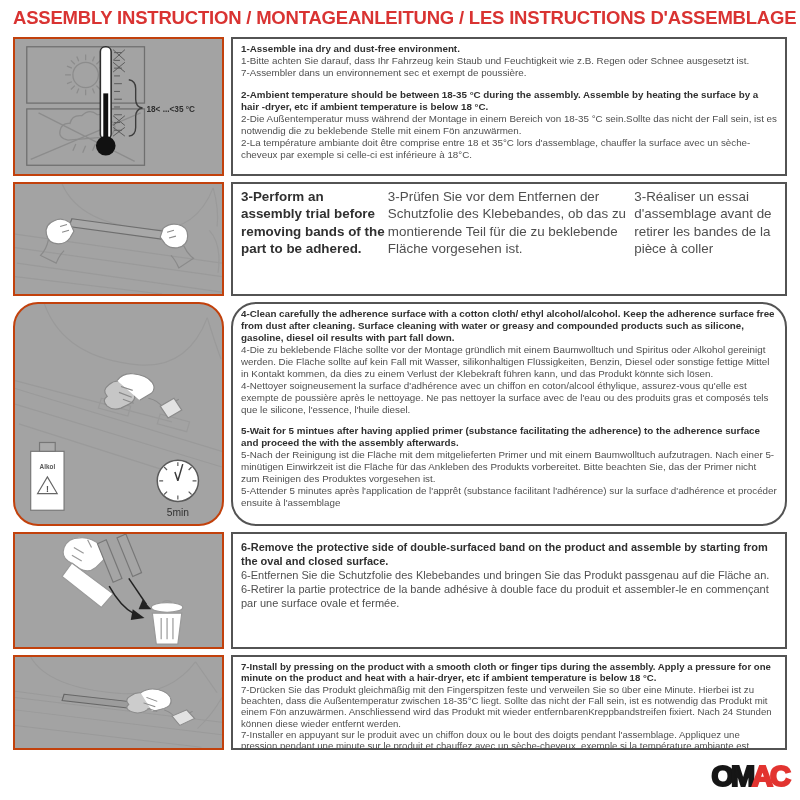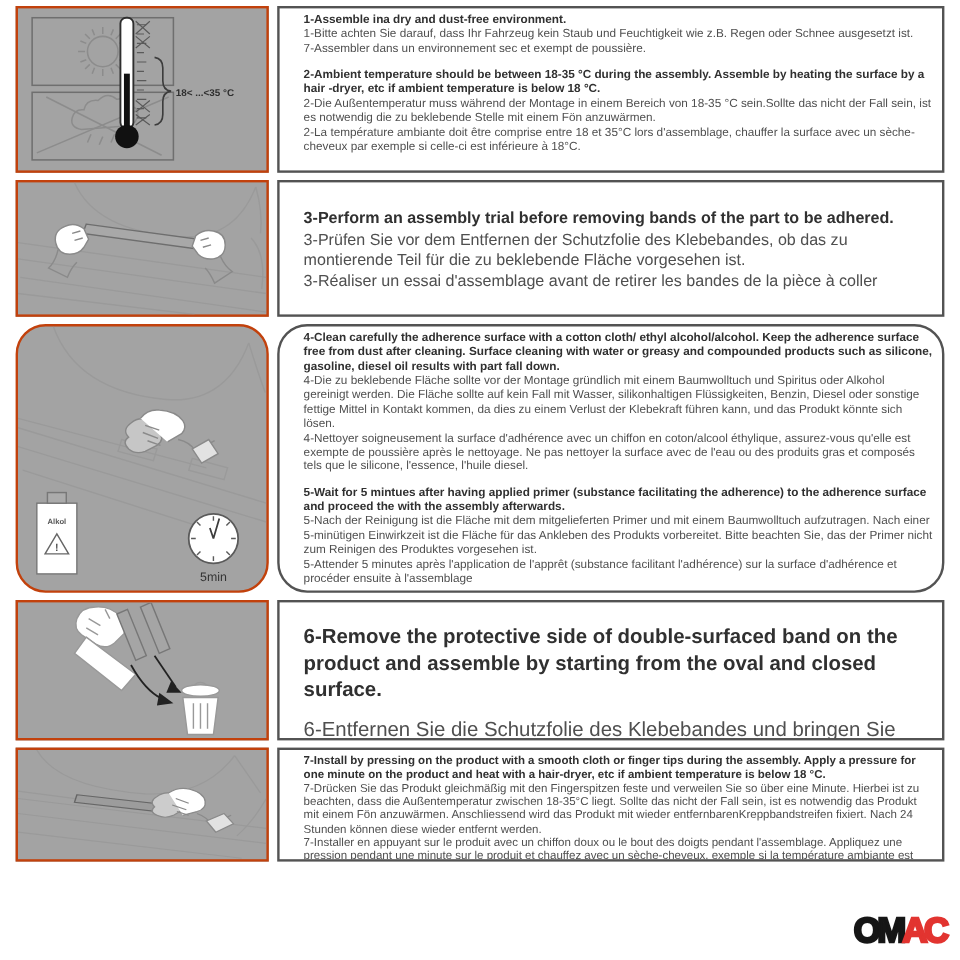--- a/index.html
+++ b/index.html
@@ -13,49 +13,50 @@
     font-weight:bold;letter-spacing:-0.2px;white-space:nowrap;
   }
   .row{display:flex;gap:7px;margin-bottom:6px;}
   .illus{
     flex:0 0 211px;width:211px;border:2px solid #c2410c;background:#a3a3a3;
     box-sizing:border-box;overflow:hidden;
   }
   .illus svg{display:block;width:100%;height:100%;}
   .txt{
     flex:1;border:2px solid #535353;box-sizing:border-box;background:#fff;
-    padding:4px 8px 2px 20px;color:#4f4f4f;overflow:hidden;
+    padding:4px 8px 2px 8px;color:#4f4f4f;overflow:hidden;
   }
   .r1 .illus,.r1 .txt{height:139px;}
   .r2 .illus,.r2 .txt{height:114px;}
   .r3 .illus,.r3 .txt{height:224px;border-radius:25px;}
   .r4 .illus,.r4 .txt{height:117px;}
   .r5 .illus,.r5 .txt{height:95px;}
   .txt p{margin:0;}
   .small p{font-size:9.8px;line-height:1.22;}
   .r5 .txt p{font-size:9.6px;line-height:1.18;}
   p.b{font-weight:bold;color:#303030;}
   p.mt{margin-top:10px;}
-  .r2 .txt{display:flex;flex-direction:column;justify-content:center;}
+  .r2 .txt{display:flex;flex-direction:row;justify-content:center;}
   .r2 .txt p{font-size:13.4px;line-height:1.3;}
   .r4 .txt{padding-top:6px;}
-  .r4 .txt p{font-size:17px;line-height:1.28;margin-top:12px;}
+  .r4 .txt p{font-size:11px;line-height:1.28;}
   .logo{
     position:absolute;right:12px;bottom:9px;line-height:1;
     font-size:29px;font-weight:bold;letter-spacing:-3px;white-space:nowrap;
   }
   .lg-black{color:#161616;-webkit-text-stroke:2.2px #161616;}
   .lg-red{color:#e23430;-webkit-text-stroke:2.2px #e23430;}
   svg text{font-family:"Liberation Sans", sans-serif;}
 </style>
 </head>
 <body>
 
 <div class="page">
 
+  <div class="header-title">ASSEMBLY INSTRUCTION / MONTAGEANLEITUNG / LES INSTRUCTIONS D'ASSEMBLAGE</div>
 
   <div class="row r1">
     <div class="illus">
       <svg viewBox="0 0 211 139" preserveAspectRatio="none">
         <g fill="none" stroke="#8c8c8c" stroke-width="1.3">
           <rect x="12" y="8" width="120" height="58" stroke="#6f6f6f"></rect>
           <g>
             <circle cx="72" cy="37" r="13"></circle>
             <path d="M72,16v6 M72,52v6 M51,37h6 M87,37h6 M57,22l4,4 M83,48l4,4 M57,52l4,-4 M83,26l4,-4 M63,18l2,5 M81,18l-2,5 M63,56l2,-5 M81,56l-2,-5 M53,28l5,2 M91,46l-5,-2 M53,46l5,-2 M91,28l-5,2"></path>
           </g>
@@ -178,20 +179,21 @@
             <path d="M150,71 q5,-4 10,0"></path>
             <path d="M140,82 L170,82 L166,114 L144,114 z" fill="#fff"></path>
             <path d="M149,87 v22 M155,87 v22 M161,87 v22"></path>
           </g>
         </g>
       </svg>
     </div>
     <div class="txt">
       <p class="b">6-Remove the protective side of double-surfaced band on the product and assemble by starting from the oval and closed surface.</p>
       <p>6-Entfernen Sie die Schutzfolie des Klebebandes und bringen Sie das Produkt passgenau auf die Fläche an.</p>
+      <p>6-Retirer la partie protectrice de la bande adhésive à double face du produit et assembler-le en commençant par une surface ovale et fermée.</p>
     </div>
   </div>
 
   <div class="row r5">
     <div class="illus">
       <svg viewBox="0 0 211 117" preserveAspectRatio="none">
         <g fill="none" stroke="#9a9a9a" stroke-width="1.2">
           <path d="M16,0 Q34,40 108,47 Q158,50 184,6"></path>
           <path d="M184,6 Q196,28 206,46"></path>
           <path d="M211,52 Q200,76 186,92"></path>

